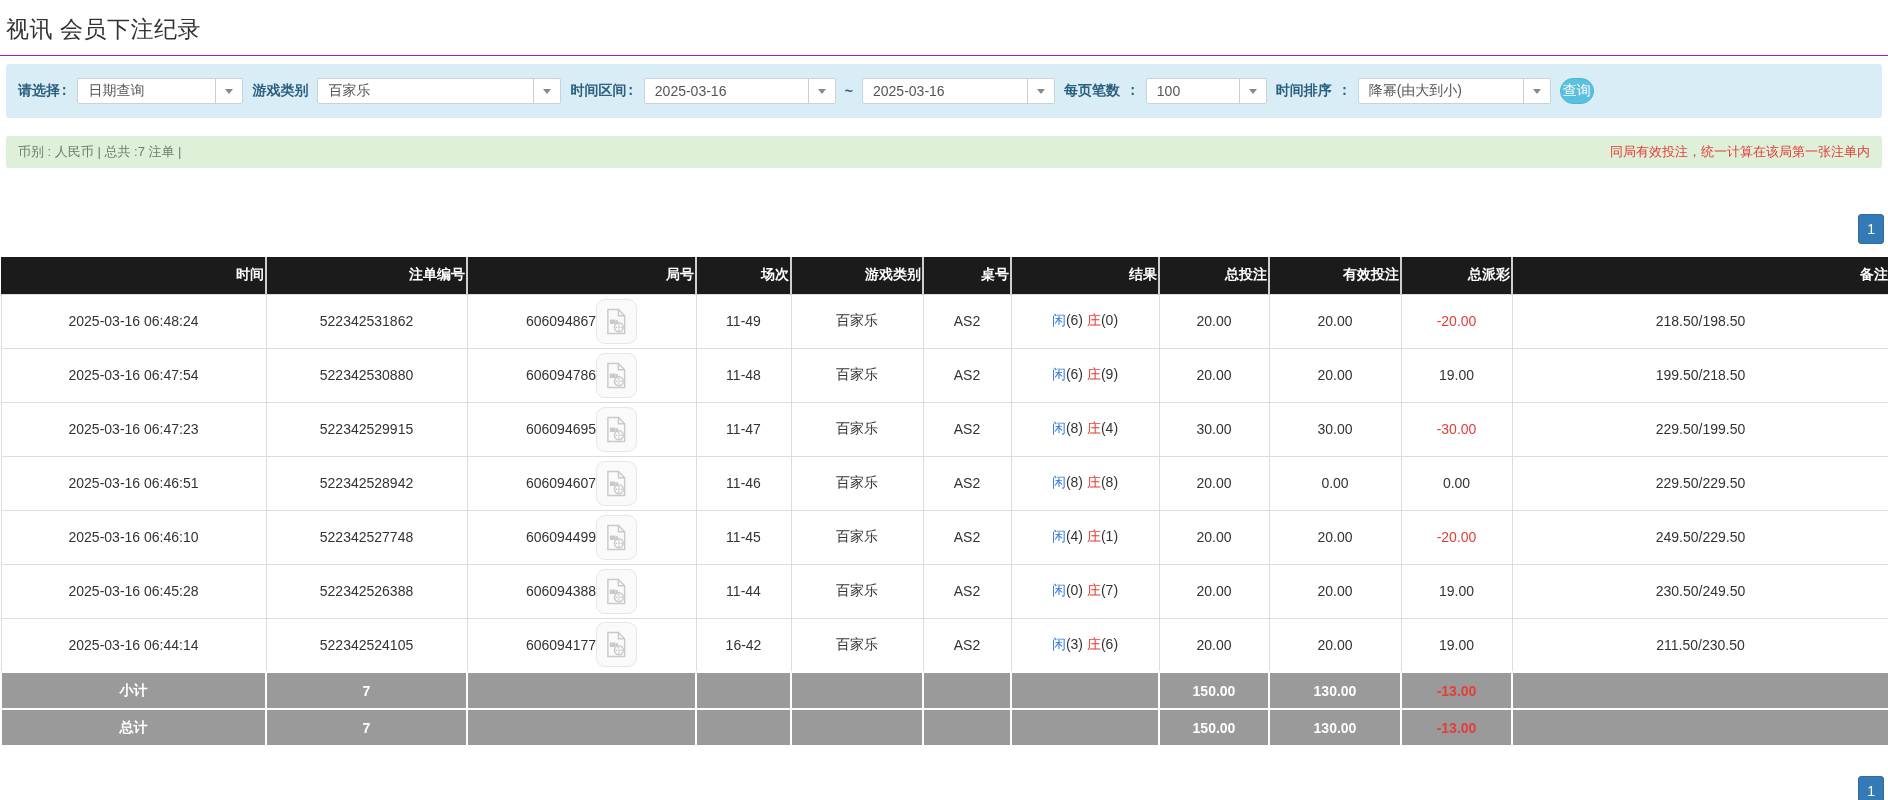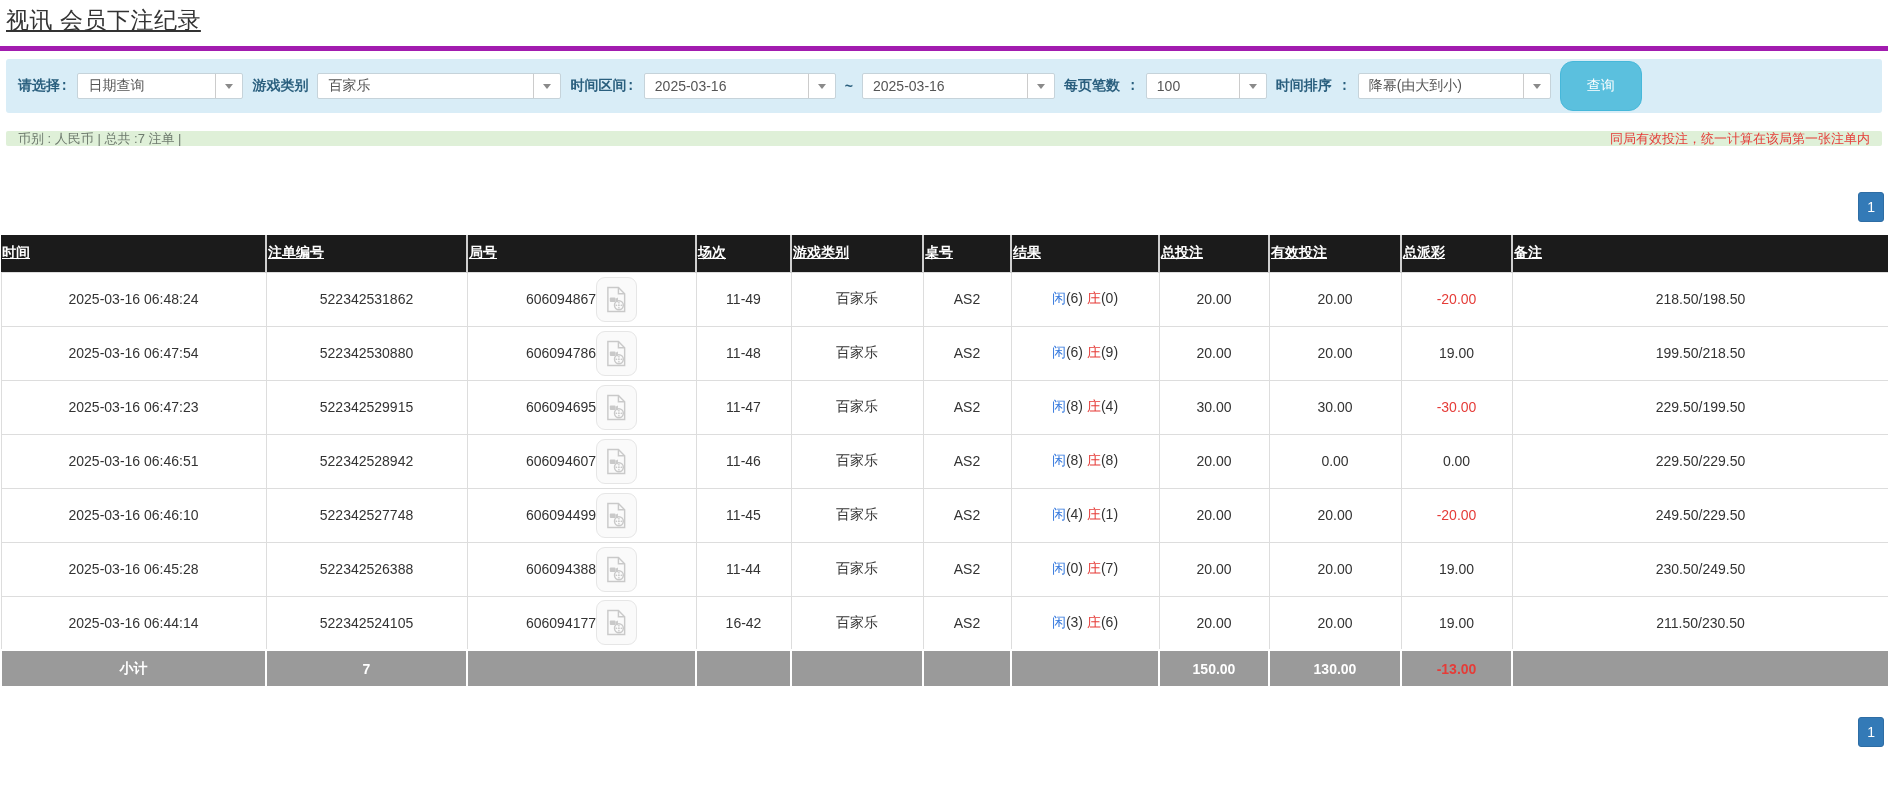--- a/index.html
+++ b/index.html
@@ -4,69 +4,69 @@
 <style>
   * { box-sizing: border-box; }
   html,body { margin:0; padding:0; background:#fff; }
   body {
     width:1888px; height:800px; overflow:hidden;
     font-family:"Liberation Sans","DejaVu Sans",sans-serif;
     color:#333;
   }
 
   
-  .title-bar { padding:5px 8px 10px 6px; border-bottom:5px solid #a21caf;text-decoration:underline; }
+  .title-bar { padding:14px 8px 10px 6px; border-bottom:1px solid #a21caf; }
   .title-bar h1 { margin:0; font-size:23px; font-weight:400; color:#333; letter-spacing:0.5px; }
 
   
   .filter-bar {
     margin:8px 6px 0 6px; height:54px;
     background:#d9edf7; border-radius:3px;
     display:flex; align-items:center; padding:0 12px; gap:9px;
   }
   .f-label { font-size:14px; font-weight:bold; color:#2a5f7e; white-space:nowrap;font-family:Liberation Mono, monospace; }
   .sel {
     background:#fff; border:1px solid #c6d3da; border-radius:2px;
     height:26px; display:flex; align-items:stretch; cursor:pointer;
   }
   .sel .sel-value { flex:1; display:flex; align-items:center; padding:0 10px; font-size:14px; color:#555; white-space:nowrap; overflow:hidden; }
   .sel .sel-arrow { width:27px; border-left:1px solid #ccc; display:flex; align-items:center; justify-content:center; }
   .caret { width:0; height:0; border-left:4px solid transparent; border-right:4px solid transparent; border-top:5px solid #8a8a8a; }
   .w1{width:166px}.w2{width:244px}.w3{width:192px}.w4{width:193px}.w5{width:121px}.w6{width:193px}
   .tilde { font-size:14px; color:#2a5f7e; font-weight:bold; }
   .btn-search {
-    height:50px; padding:0 26px; background:#5bc0de; border:1px solid #46b8da;
+    height:26px; padding:0 2px; background:#5bc0de; border:1px solid #46b8da;
     border-radius:13px; color:#fff; font-size:14px; cursor:pointer;
     font-family:inherit;
   }
 
   
   .summary-bar {
-    margin:18px 6px 0 6px; height:15px; background:#dff0d8; border-radius:2px;
+    margin:18px 6px 0 6px; height:32px; background:#dff0d8; border-radius:2px;
     display:flex; align-items:center; justify-content:space-between; padding:0 12px;
   }
   .summary-left { font-size:13px; color:#6e7a6e; }
   .summary-right { font-size:13px; color:#e53c38; }
 
   
   .pager-row { display:flex; justify-content:flex-end; padding-right:4px; }
   .pager-top { margin-top:46px; }
   .pager-bottom { margin-top:29px; }
   .page-btn {
     min-width:25px; height:30px; padding:0 8px;
     background:#337ab7; border:1px solid #2e6da4; border-radius:3px;
     color:#fff; font-size:14px; display:flex; align-items:center; justify-content:center;
     cursor:pointer;
   }
 
   
   table.records { width:1888px; margin-top:13px; border-collapse:collapse; table-layout:fixed; }
   table.records th {
     background:#1b1b1b; color:#fff; font-size:14px; font-weight:bold;
-    height:37px; text-align:left; border-left:2px solid #cfcfcf;text-decoration:underline;
+    height:37px; text-align:right; border-left:2px solid #cfcfcf;
   }
   table.records th:first-child { border-left:none; }
   table.records td {
     height:54px; text-align:center; font-size:14px; color:#333;
     border:1px solid #ddd; background:#fff;
   }
   td.blue-link { color:#3579de; cursor:pointer; }
   .res-p { color:#3579de; }
   .res-b { color:#e53c38; }
   .res-num { color:#333; }
@@ -413,19 +413,32 @@
       <td></td>
       <td></td>
       <td></td>
       <td></td>
       <td>150.00</td>
       <td>130.00</td>
       <td class="neg-check neg">-13.00</td>
       <td></td>
     </tr>
 
+    <tr class="foot">
+      <td>总计</td>
+      <td>7</td>
+      <td></td>
+      <td></td>
+      <td></td>
+      <td></td>
+      <td></td>
+      <td>150.00</td>
+      <td>130.00</td>
+      <td class="neg-check neg">-13.00</td>
+      <td></td>
+    </tr>
 
   </tbody>
 </table>
 
 <div class="pager-row pager-bottom">
   <div class="page-btn">1</div>
 </div>
 
 </body></html>

